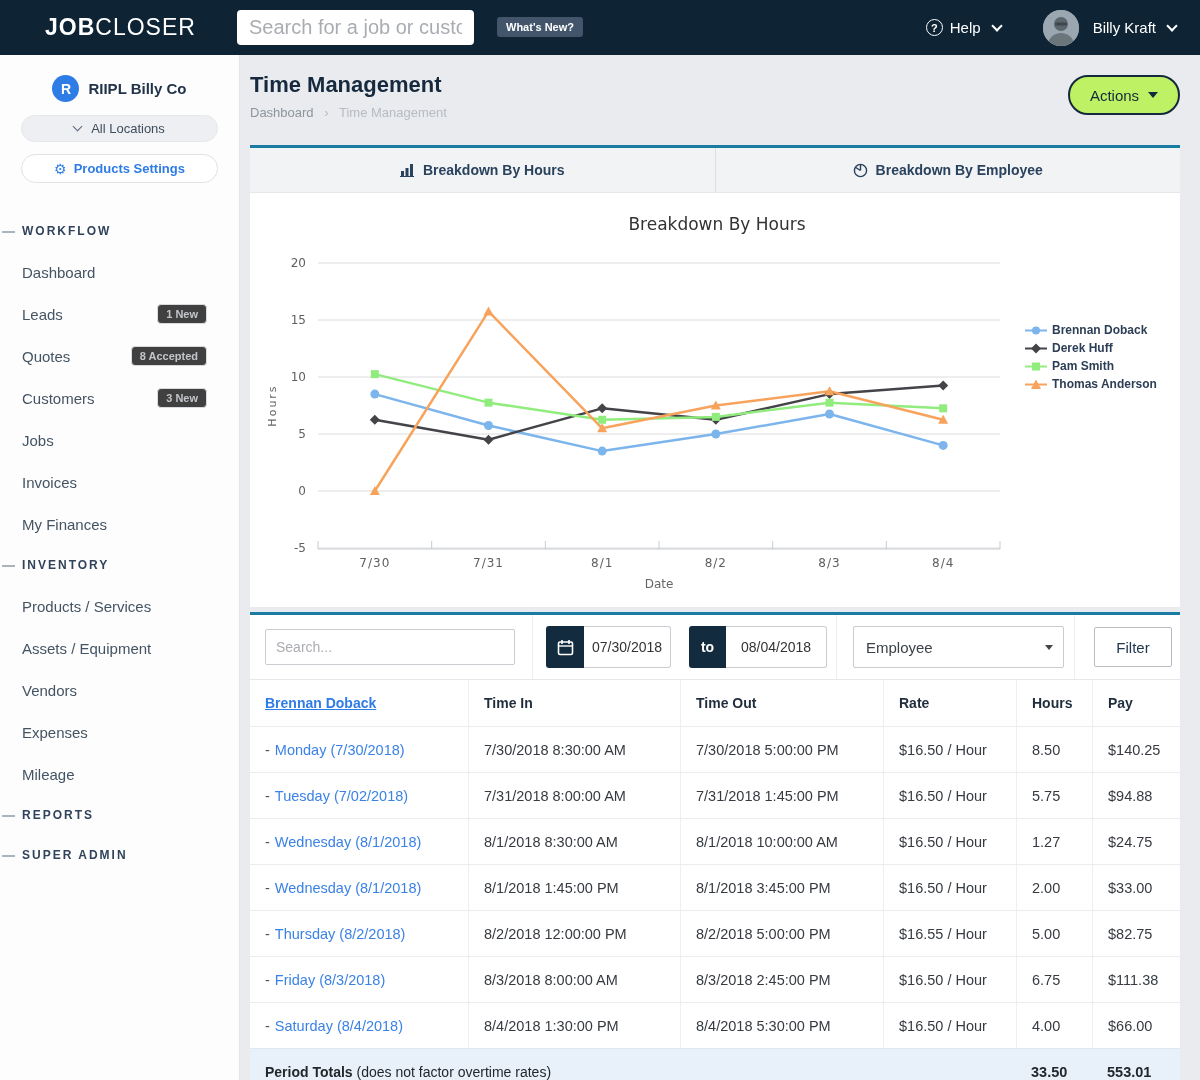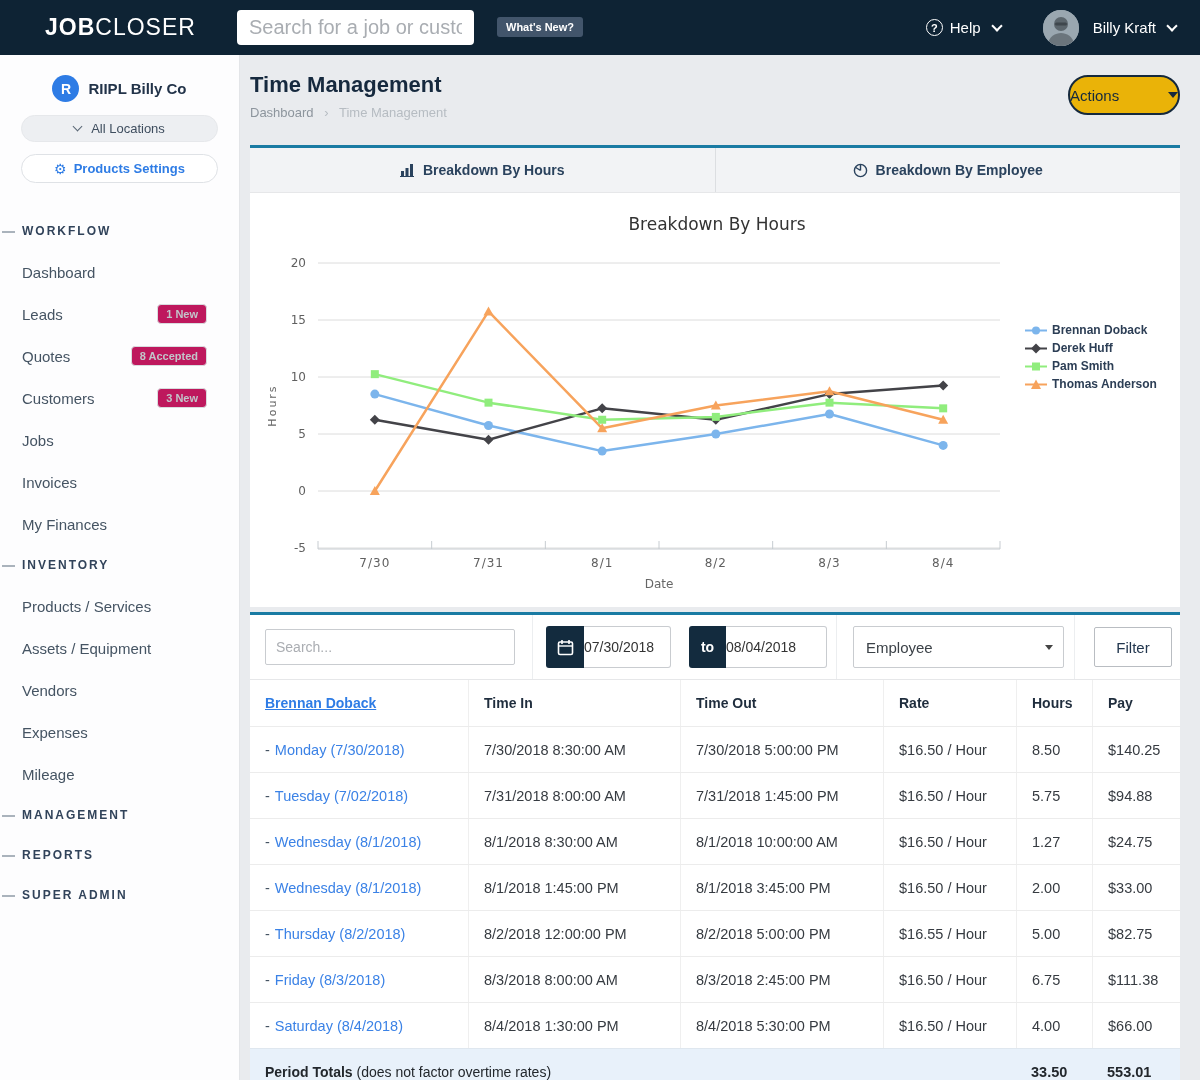--- a/index.html
+++ b/index.html
@@ -37,31 +37,31 @@
     transform:rotate(45deg); margin-right:10px; margin-top:-4px; }
   .set-pill { margin-top:12px; height:29px; background:#fff; border:1px solid #dfe2e6; color:#2e7ce5; font-weight:700; }
   .gear { margin-right:7px; font-size:14px; line-height:1; }
   .nav { margin-top:28px; }
   .nav-sec { position:relative; height:40px; display:flex; align-items:center; font-size:12px; font-weight:700;
     letter-spacing:2px; color:#31435a; padding-left:22px; }
   .sec-dash { position:absolute; left:2px; top:50%; width:13px; height:2px; background:#aab3bc; }
   .nav-item { position:relative; height:42px; display:flex; align-items:center; font-size:15px; color:#455463;
     padding-left:22px; cursor:pointer; }
   .badge { position:absolute; right:32px; top:50%; transform:translateY(-50%); border:1.5px solid #d9dcdf;
-    border-radius:4px; color:#c2c5ca; font-size:11px; font-weight:700; padding:3px 8px; background:#be185d; }
+    border-radius:4px; color:#c2c5ca; font-size:11px; font-weight:700; padding:3px 8px; background:#404040; }
 
   
   .main { position:absolute; left:250px; top:55px; width:930px; }
   .page-head { position:relative; height:90px; }
   .page-title { position:absolute; left:0; top:17px; font-size:22px; font-weight:700; color:#16293e; }
   .breadcrumb { position:absolute; left:0; top:50px; font-size:13px; color:#8d959d; }
   .bc-sep { color:#b6bcc2; margin:0 7px; } .bc-cur { color:#b6bcc2; }
   .actions-btn { position:absolute; right:0; top:20px; width:112px; height:40px; border-radius:20px;
-    border:2px solid #15293d; background:#eab308; color:#15293d; font-size:15px; cursor:pointer;
-    display:flex; align-items:center; justify-content:space-between; gap:9px; font-family:inherit; }
+    border:2px solid #15293d; background:#bef264; color:#15293d; font-size:15px; cursor:pointer;
+    display:flex; align-items:center; justify-content:center; gap:9px; font-family:inherit; }
   .caret { width:0; height:0; border-left:5px solid transparent; border-right:5px solid transparent; border-top:6px solid #15293d; }
 
   .card { background:#fff; border-top:3px solid #1a7ba3; }
   .tabrow { display:flex; height:45px; background:#f2f3f5; border-bottom:1px solid #e6e7e9; }
   .tab { flex:1; display:flex; align-items:center; justify-content:center; gap:8px; font-size:14px;
     color:#2a425d; font-weight:600; cursor:pointer; }
   .tab:first-child { border-right:1px solid #dcdee1; }
 
   .chart-area { position:relative; height:414px; }
   .chart-area svg text { font-family:"DejaVu Sans",sans-serif; }
@@ -74,21 +74,21 @@
   .fcell { height:100%; display:flex; align-items:center; }
   .fcell + .fcell { border-left:1px solid #eceef0; }
   .fc1 { width:282px; } .fc2 { width:304px; } .fc3 { width:238px; } .fc4 { flex:1; }
   .tbl-search { margin-left:15px; width:250px; height:36px; border:1px solid #c9ccd0; border-radius:2px;
     padding:0 10px; font-size:14px; color:#333; outline:none; }
   .tbl-search::placeholder { color:#aaadb2; }
   .dgroup { display:flex; align-items:center; margin-left:13px; }
   .navy-box { width:38px; height:42px; background:#132b3e; display:flex; align-items:center; justify-content:center;
     border-radius:3px 0 0 3px; color:#fff; flex:none; }
   .to-box { width:37px; font-size:14px; font-weight:600; }
-  .date-inp { height:42px; border:1px solid #c9ccd0; border-left:none; border-radius:0 3px 3px 0; text-align:left;
+  .date-inp { height:42px; border:1px solid #c9ccd0; border-left:none; border-radius:0 3px 3px 0; text-align:center;
     font-size:14px; color:#333; outline:none; }
   .d1 { width:87px; } .d2 { width:101px; }
   .dgap { width:18px; }
   .emp-select { position:relative; margin-left:16px; width:211px; height:42px; border:1px solid #c9ccd0;
     border-radius:2px; display:flex; align-items:center; padding-left:12px; font-size:15px; color:#3c4248;
     cursor:pointer; background:#fff; }
   .sel-caret { position:absolute; right:10px; width:0; height:0; border-left:4px solid transparent;
     border-right:4px solid transparent; border-top:5px solid #444; }
   .filter-btn { margin-left:19px; width:78px; height:40px; border:1px solid #b9bdc2; border-radius:2px;
     background:#fff; color:#22364e; font-size:15px; cursor:pointer; font-family:inherit; }
@@ -194,24 +194,20 @@
     <div class="nav-item">
         <span>Vendors</span>
       </div>
     <div class="nav-item">
         <span>Expenses</span>
       </div>
     <div class="nav-item">
         <span>Mileage</span>
       </div>
 
-    <div class="nav-sec">
-      <span class="sec-dash"></span>
-      <span>MANAGEMENT</span>
-    </div>
     <div class="nav-sec">
       <span class="sec-dash"></span>
       <span>REPORTS</span>
     </div>
     <div class="nav-sec">
       <span class="sec-dash"></span>
       <span>SUPER ADMIN</span>
     </div>
   </nav>
 </aside>

